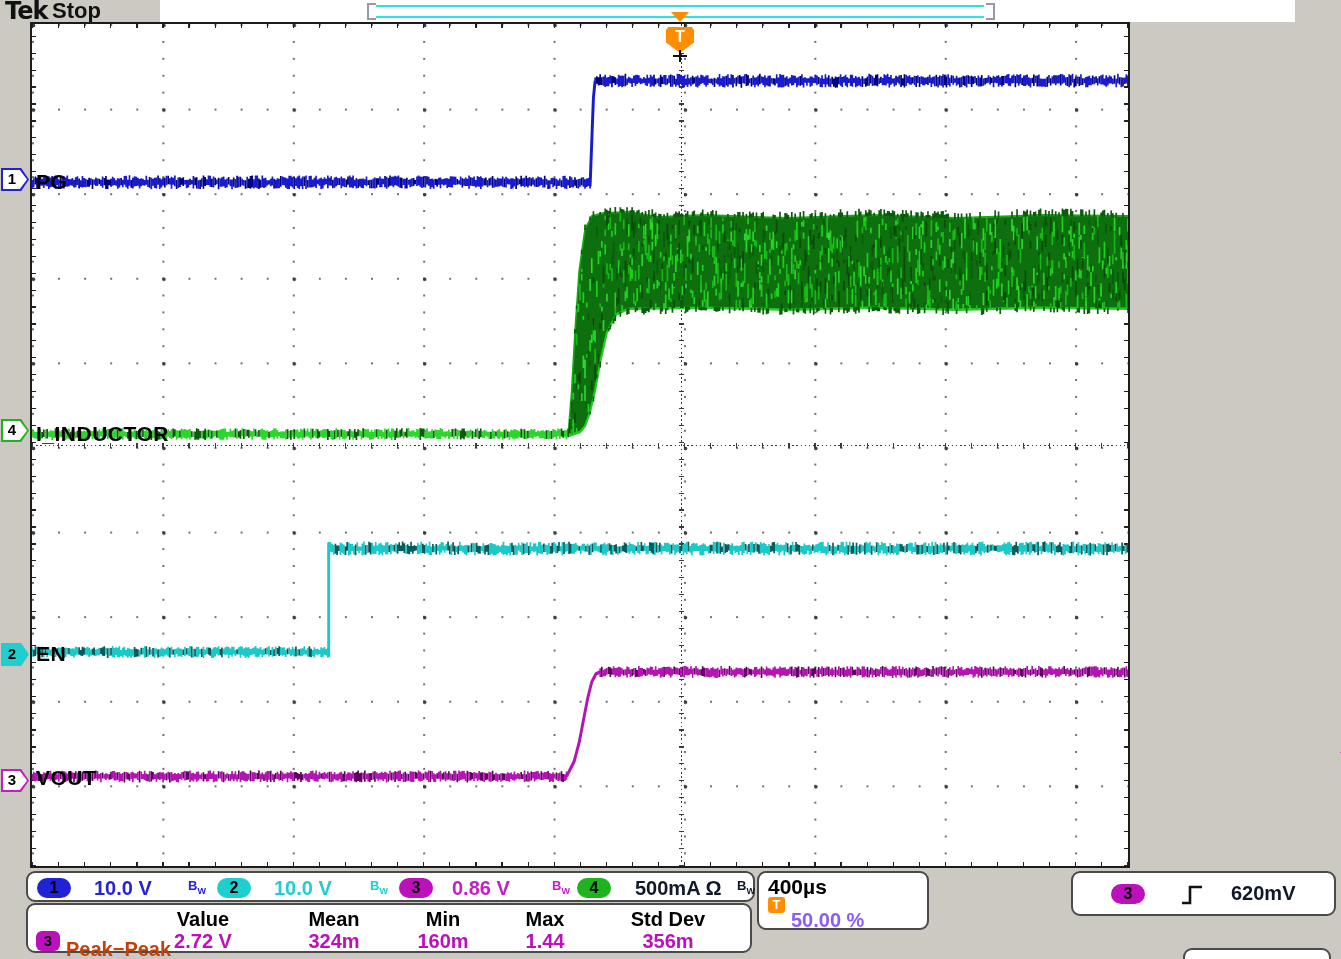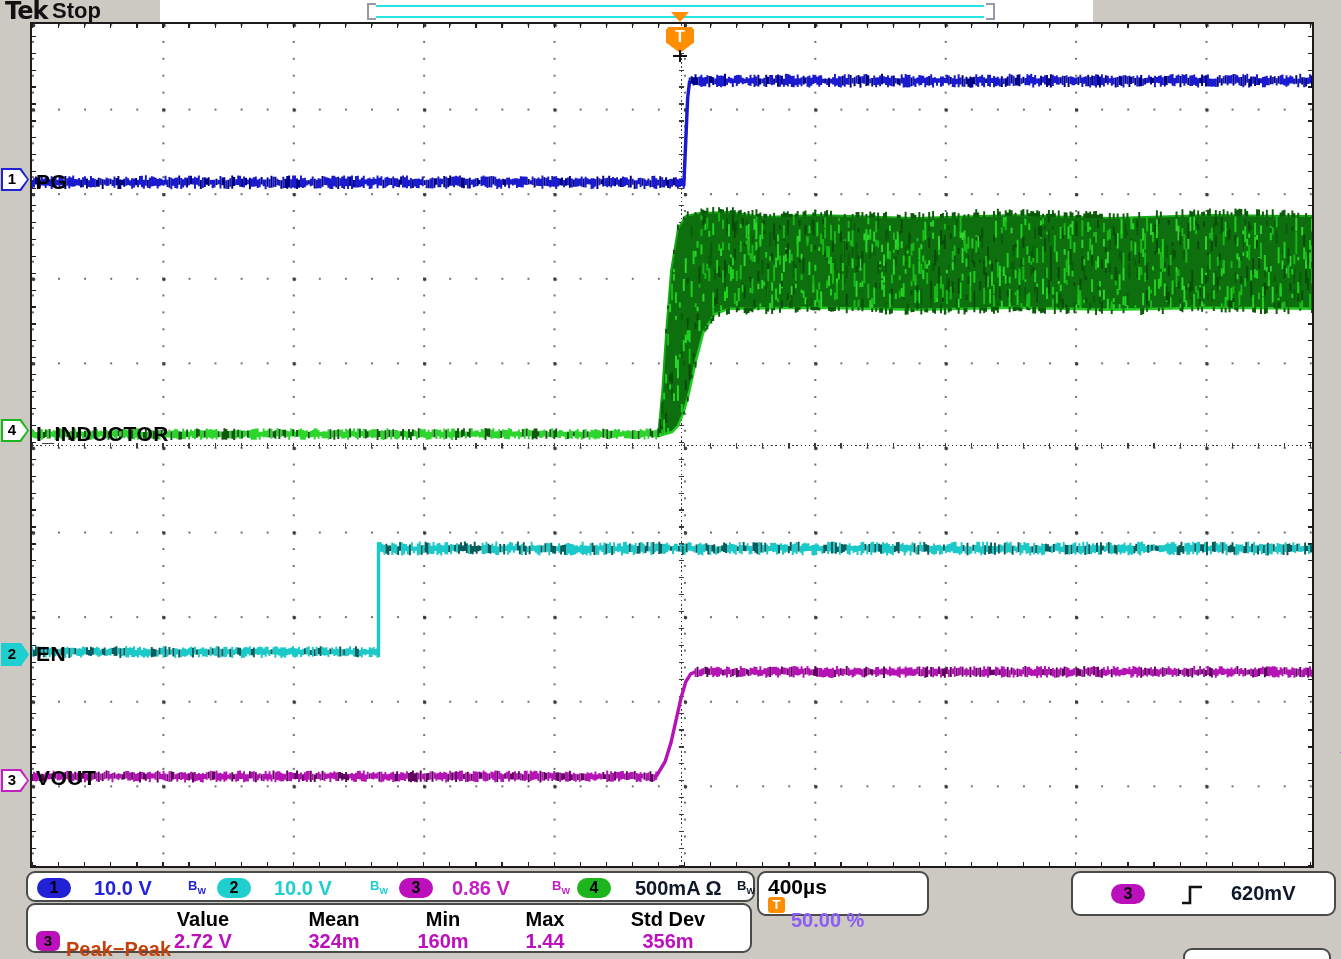--- a/index.html
+++ b/index.html
@@ -1,42 +1,42 @@
 <!DOCTYPE html>
 <html><head>
 <meta charset="utf-8">
 <style>
   html,body{margin:0;padding:0}
   body{width:1341px;height:959px;overflow:hidden;background:#cbc9c1;
        font-family:"Liberation Sans", sans-serif;}
   #screen{position:relative;width:1341px;height:959px;background:#cbc9c1}
 
   
-  .topbar{position:absolute;left:0;top:0;width:1093px;height:22px;background:#fff}
+  .topbar{position:absolute;left:0;top:0;width:1295px;height:22px;background:#fff}
   .topbar-gray{position:absolute;left:0;top:0;width:160px;height:22px;background:#cbc9c1}
   .tek-logo{position:absolute;left:5px;top:-3px;font:bold 24px "DejaVu Sans",sans-serif;
             letter-spacing:-1px;color:#111}
   .run-state{position:absolute;left:52px;top:-2px;font:bold 22px "Liberation Sans",sans-serif;color:#111}
   .recbar{position:absolute;left:376px;top:5px;width:608px;height:9px;
           border-top:2px solid #27e3e3;border-bottom:2px solid #27e3e3;background:#fff}
   .recbracket{position:absolute;top:3px;width:7px;height:13px}
   .recbracket.l{left:367px;border-left:2px solid #9a98a8;border-top:2px solid #9a98a8;border-bottom:2px solid #9a98a8}
   .recbracket.r{left:986px;border-right:2px solid #9a98a8;border-top:2px solid #9a98a8;border-bottom:2px solid #9a98a8}
   .trig-top-arrow{position:absolute;left:671px;top:12px;width:0;height:0;
       border-left:9px solid transparent;border-right:9px solid transparent;border-top:10px solid #ff8d00;z-index:30}
   .trig-flag{position:absolute;left:666px;top:27px;width:28px;height:26px;background:#ff8d00;
       clip-path:polygon(8% 0,92% 0,100% 12%,100% 60%,50% 100%,0 60%,0 12%);z-index:30;
       display:flex;align-items:flex-start;justify-content:center}
   .trig-flag span{color:#fff;font:bold 16px "Liberation Sans",sans-serif;margin-top:1px}
   .trig-cross{position:absolute;left:673px;top:50px;width:14px;height:12px;z-index:30}
   .trig-cross:before{content:"";position:absolute;left:6px;top:0;width:2px;height:12px;background:#111}
   .trig-cross:after{content:"";position:absolute;left:0;top:5px;width:14px;height:2px;background:#111}
 
   
-  .plot{position:absolute;left:30px;top:22px;width:1284px;height:846px;background:#fff;
+  .plot{position:absolute;left:30px;top:22px;width:1100px;height:846px;background:#fff;
         border:2px solid #1b1b1b;box-sizing:border-box}
   .plot-inner{position:absolute;left:0;top:0;right:0;bottom:0;
      background-image:
        radial-gradient(circle at 1.5px 1.5px,#3d3d3d 1.5px,transparent 2.2px),
        radial-gradient(circle at 1px 1px,#707070 1px,transparent 1.5px),
        radial-gradient(circle at 1px 1px,#707070 1px,transparent 1.5px);
      background-size:130.4px 84.6px,26.08px 84.6px,130.4px 16.92px;}
   .gridline-h{position:absolute;left:0;right:0;top:421px;height:1px;
      background:repeating-linear-gradient(90deg,#3a3a3a 0 1.5px,transparent 1.5px 4.2px)}
   .gridtick-h{position:absolute;left:0;right:0;top:419px;height:5px;
@@ -69,21 +69,21 @@
   .tag1{top:168px;background:#2121d6}.tag4{top:419px;background:#1db41d}
   .tag2{top:643px;background:#1fcfcf}.tag3{top:769px;background:#c320c3}
   .tag2 .tag-in{background:#1fcfcf}
 
   .trig-level-arrow{position:absolute;left:1308px;top:721px;z-index:25}
 
   
   .panel{position:absolute;background:#fff;border:2px solid #4a4a4a;border-radius:9px;box-sizing:border-box}
   .panel-ch{left:26px;top:871px;width:729px;height:31px}
   .panel-meas{left:26px;top:903px;width:726px;height:50px}
-  .panel-horiz{left:757px;top:871px;width:172px;height:45px}
+  .panel-horiz{left:757px;top:871px;width:172px;height:59px}
   .panel-acq{left:935px;top:871px;width:133px;height:45px}
   .panel-trig{left:1071px;top:871px;width:265px;height:45px}
   .panel-date{left:1183px;top:948px;width:148px;height:30px}
 
   .oval{position:absolute;width:34px;height:20px;border-radius:10px;
         font:bold 16px "Liberation Sans",sans-serif;color:#000;text-align:center;line-height:20px}
   .bg1{background:#2121d6}.bg2{background:#1fcfcf}.bg3{background:#bb10bb}.bg4{background:#1db41d}
   .chscale{position:absolute;top:4px;font:bold 20px "Liberation Sans",sans-serif;white-space:nowrap}
   .c1{color:#2323d8}.c2{color:#1fcfcf}.c3{color:#c31fc3}.c4{color:#0f172a}
   .bw{position:absolute;top:5px;font:bold 13px "Liberation Sans",sans-serif}

